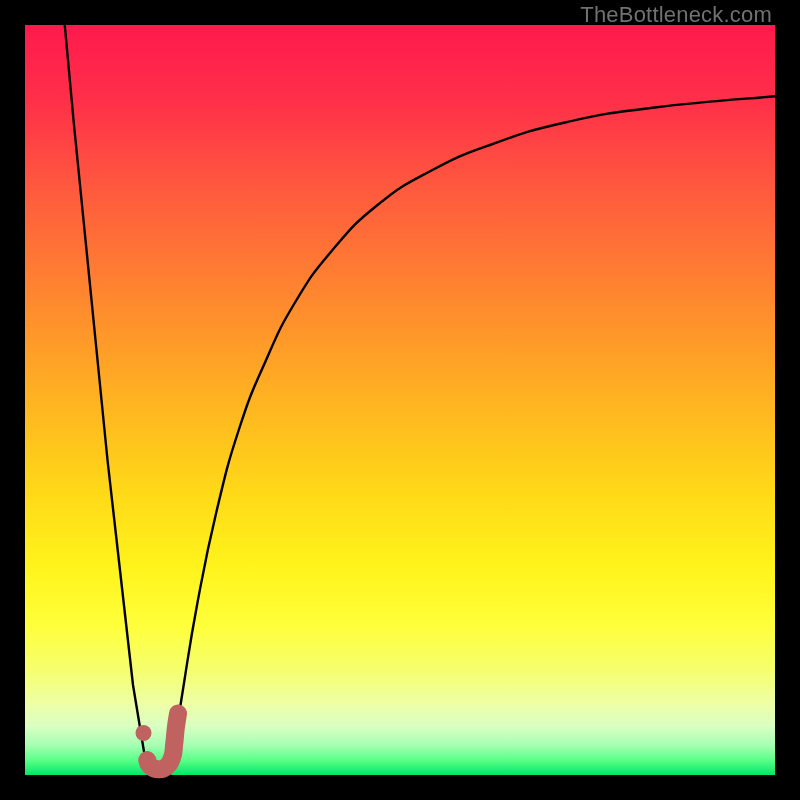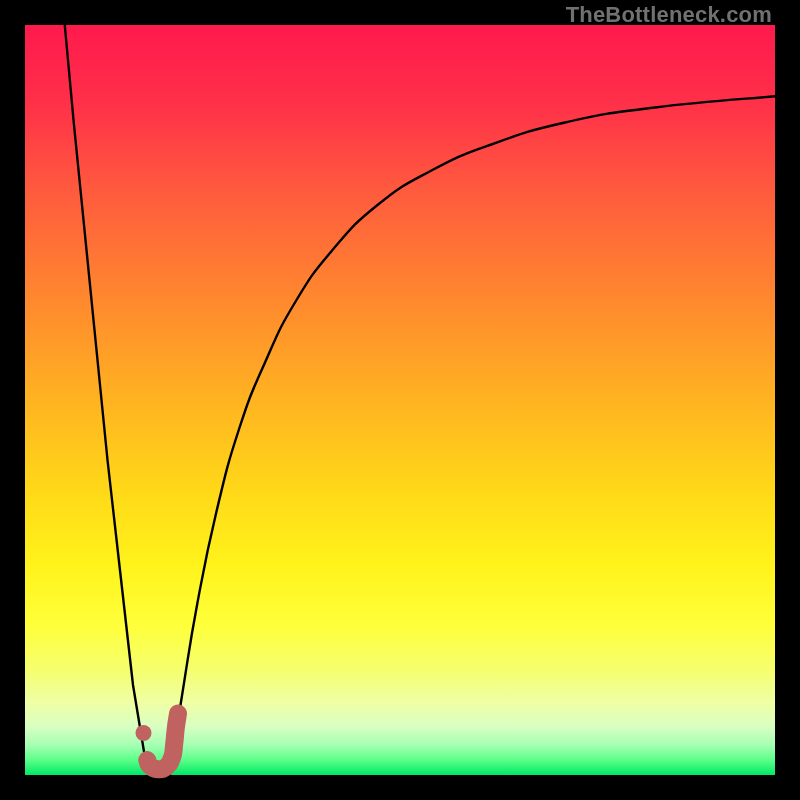--- a/index.html
+++ b/index.html
@@ -22,21 +22,21 @@
     position: absolute;
     inset: 0;
   }
   .watermark {
     position: absolute;
     top: 2px;
     right: 28px;
     font-family: Arial, Helvetica, sans-serif;
     font-size: 22px;
     color: #717171;
-    font-weight: 700;
+    font-weight: 400;
     letter-spacing: 0.2px;
   }
   svg.curves {
     position: absolute;
     left: 25px;
     top: 25px;
     width: 750px;
     height: 750px;
     overflow: visible;
   }

